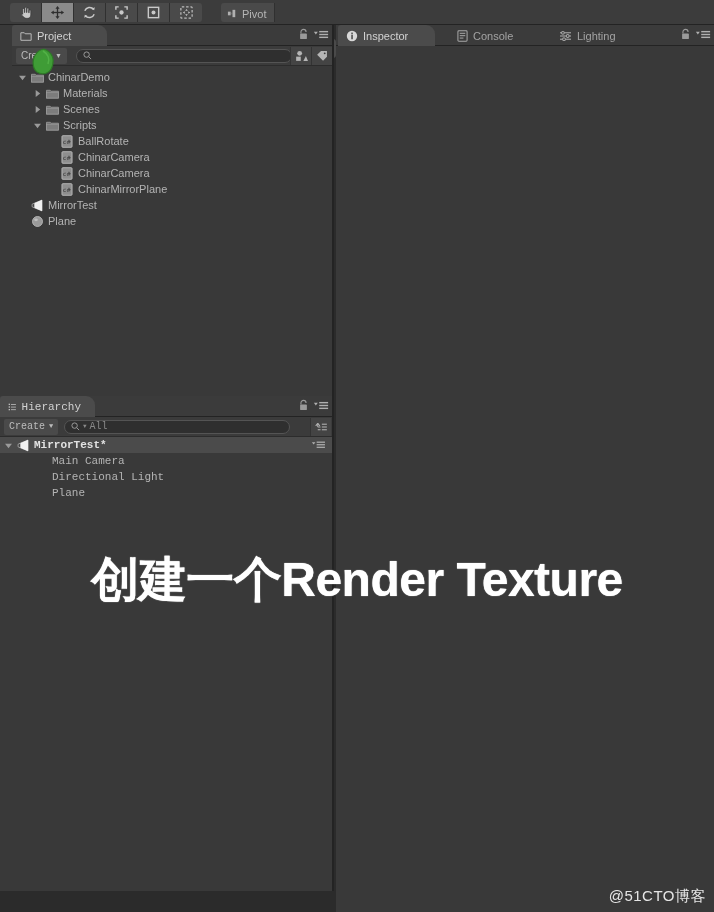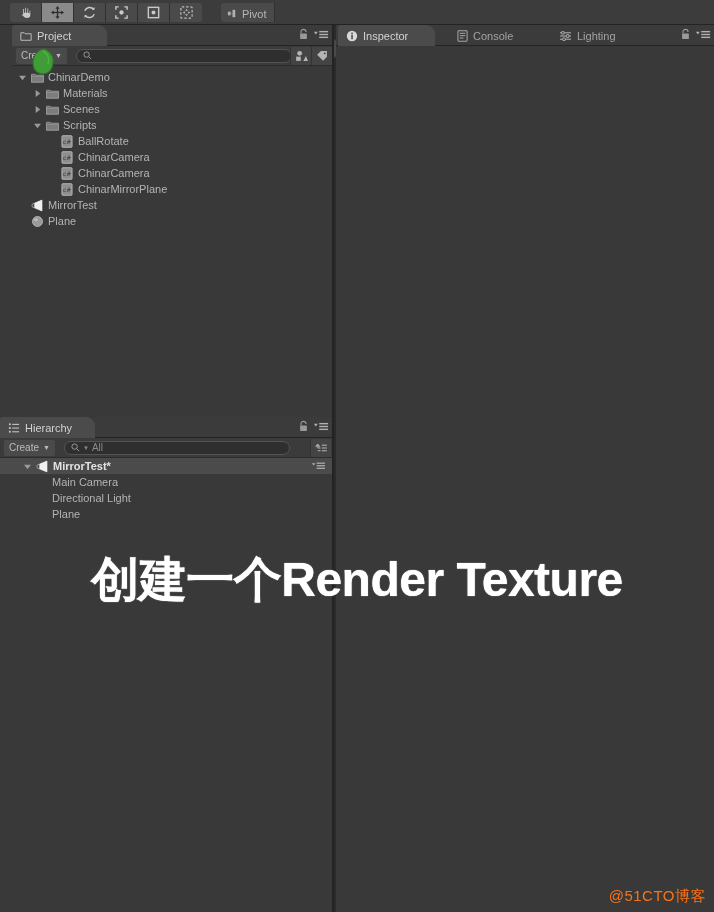--- a/index.html
+++ b/index.html
@@ -162,21 +162,20 @@
     align-items: center;
     color: #b4b4b4;
     font-size: 11px;
     white-space: nowrap;
     box-sizing: border-box;
   }
   .row.selected {
     background: #4b4b4b;
     color: #e3e3e3;
     font-weight: bold;
-    padding-left: 19px;
   }
   .arrow {
     width: 13px;
     display: flex;
     align-items: center;
     justify-content: center;
     flex: 0 0 13px;
   }
   .row-icon {
     width: 16px;
@@ -199,21 +198,21 @@
     font-size: 48px;
     font-weight: bold;
     letter-spacing: -0.5px;
     text-shadow: 0 0 1px #fff;
     pointer-events: none;
   }
   #watermark {
     position: absolute;
     right: 8px;
     bottom: 6px;
-    color: #f97316;
+    color: #e5e5e5;
     font-size: 15px;
     letter-spacing: 0.5px;
   }
 
   
   #green-cursor {
     position: absolute;
     left: 30px;
     top: 47px;
     width: 30px;
@@ -466,21 +465,21 @@
           <svg width="13" height="13" viewBox="0 0 14 14">
             <circle cx="7" cy="7" r="5.4" fill="#9a9a9a" stroke="#c6c6c6" stroke-width="0.8"></circle>
             <ellipse cx="5.4" cy="5.2" rx="2" ry="1.5" fill="#c8c8c8" opacity="0.8"></ellipse>
           </svg>
         </span>
         <span class="row-label">Plane</span>
       </div>
     </div>
 </div>
 
-<div class="panel" id="hierarchy-panel" style="left:0; top:417px; width:334px; height:495px; border-right:2px solid #232323;">
+<div class="panel" id="hierarchy-panel" style="left:0; top:396px; width:334px; height:495px; border-right:2px solid #232323;font-family:Liberation Mono, monospace;">
   <div class="tabbar">
     <div class="tab active" style="left:0; width:95px;">
       <svg width="12" height="12" viewBox="0 0 13 13">
         <g fill="#c0c0c0">
             <rect x="1" y="1.5" width="2" height="2"></rect>
             <rect x="1" y="5.5" width="2" height="2"></rect>
             <rect x="1" y="9.5" width="2" height="2"></rect>
         <rect x="4.5" y="2" width="7.5" height="1.2"></rect>
             <rect x="4.5" y="6" width="7.5" height="1.2"></rect>
             <rect x="4.5" y="10" width="7.5" height="1.2"></rect>

